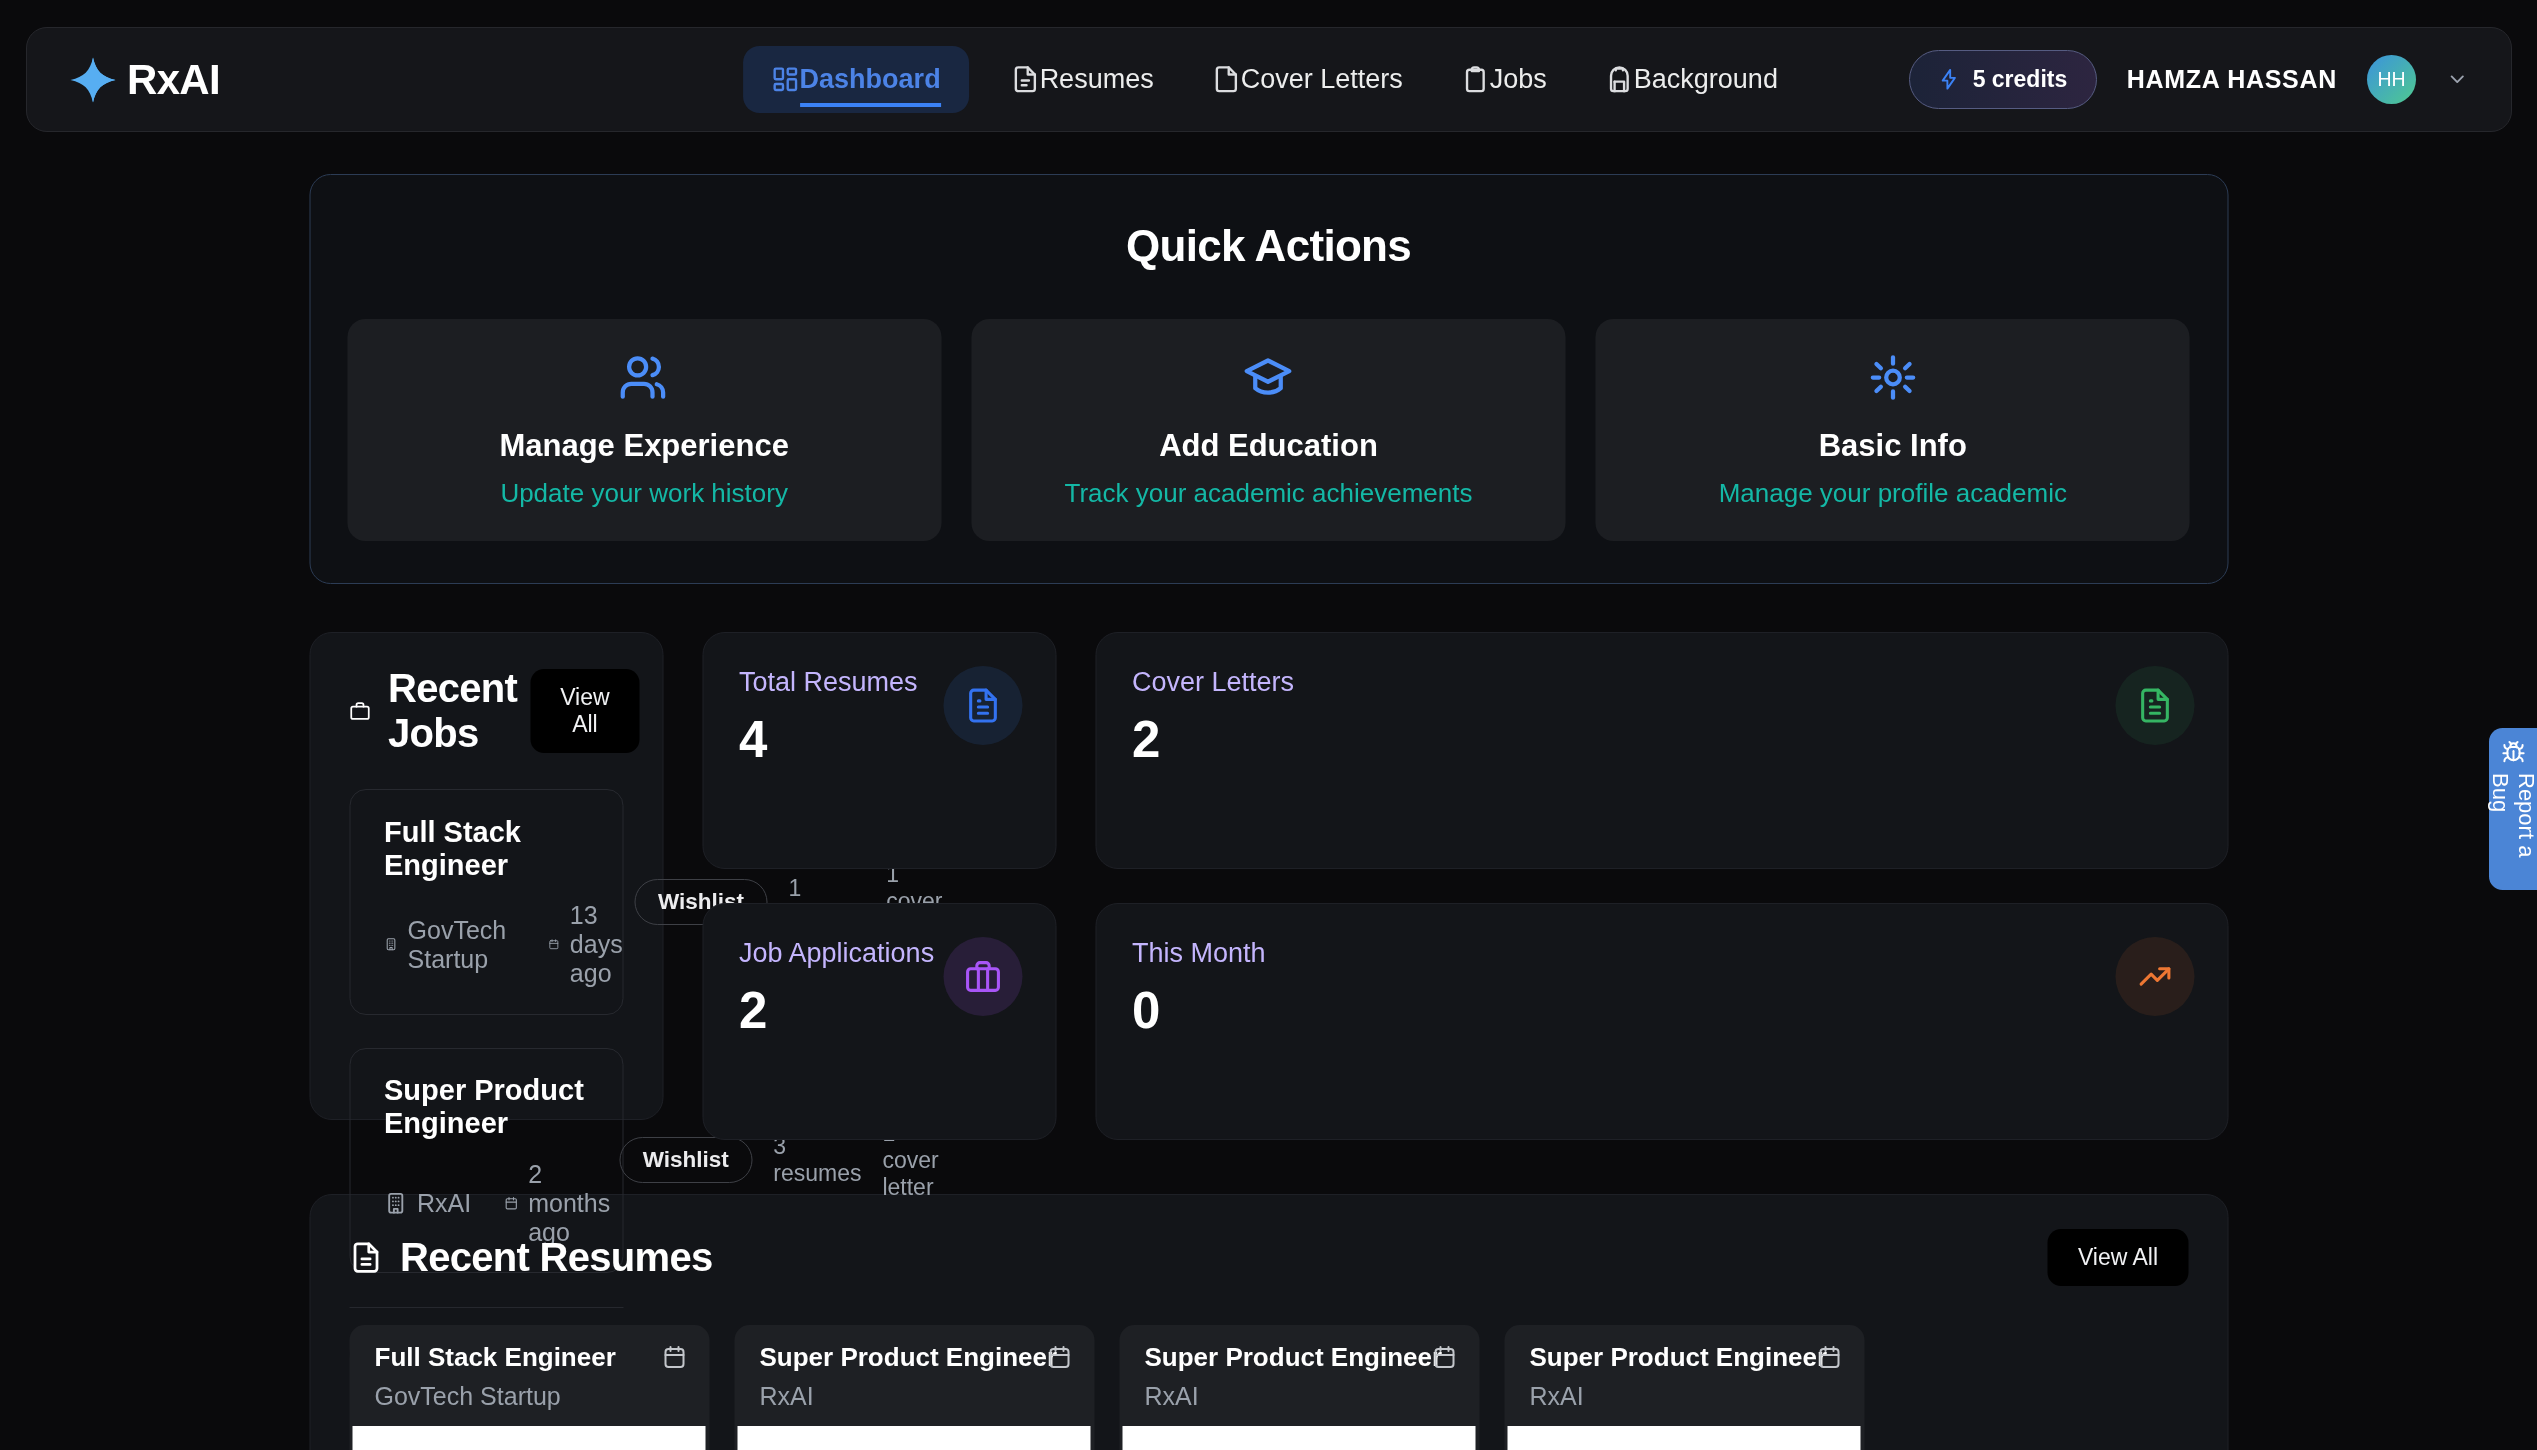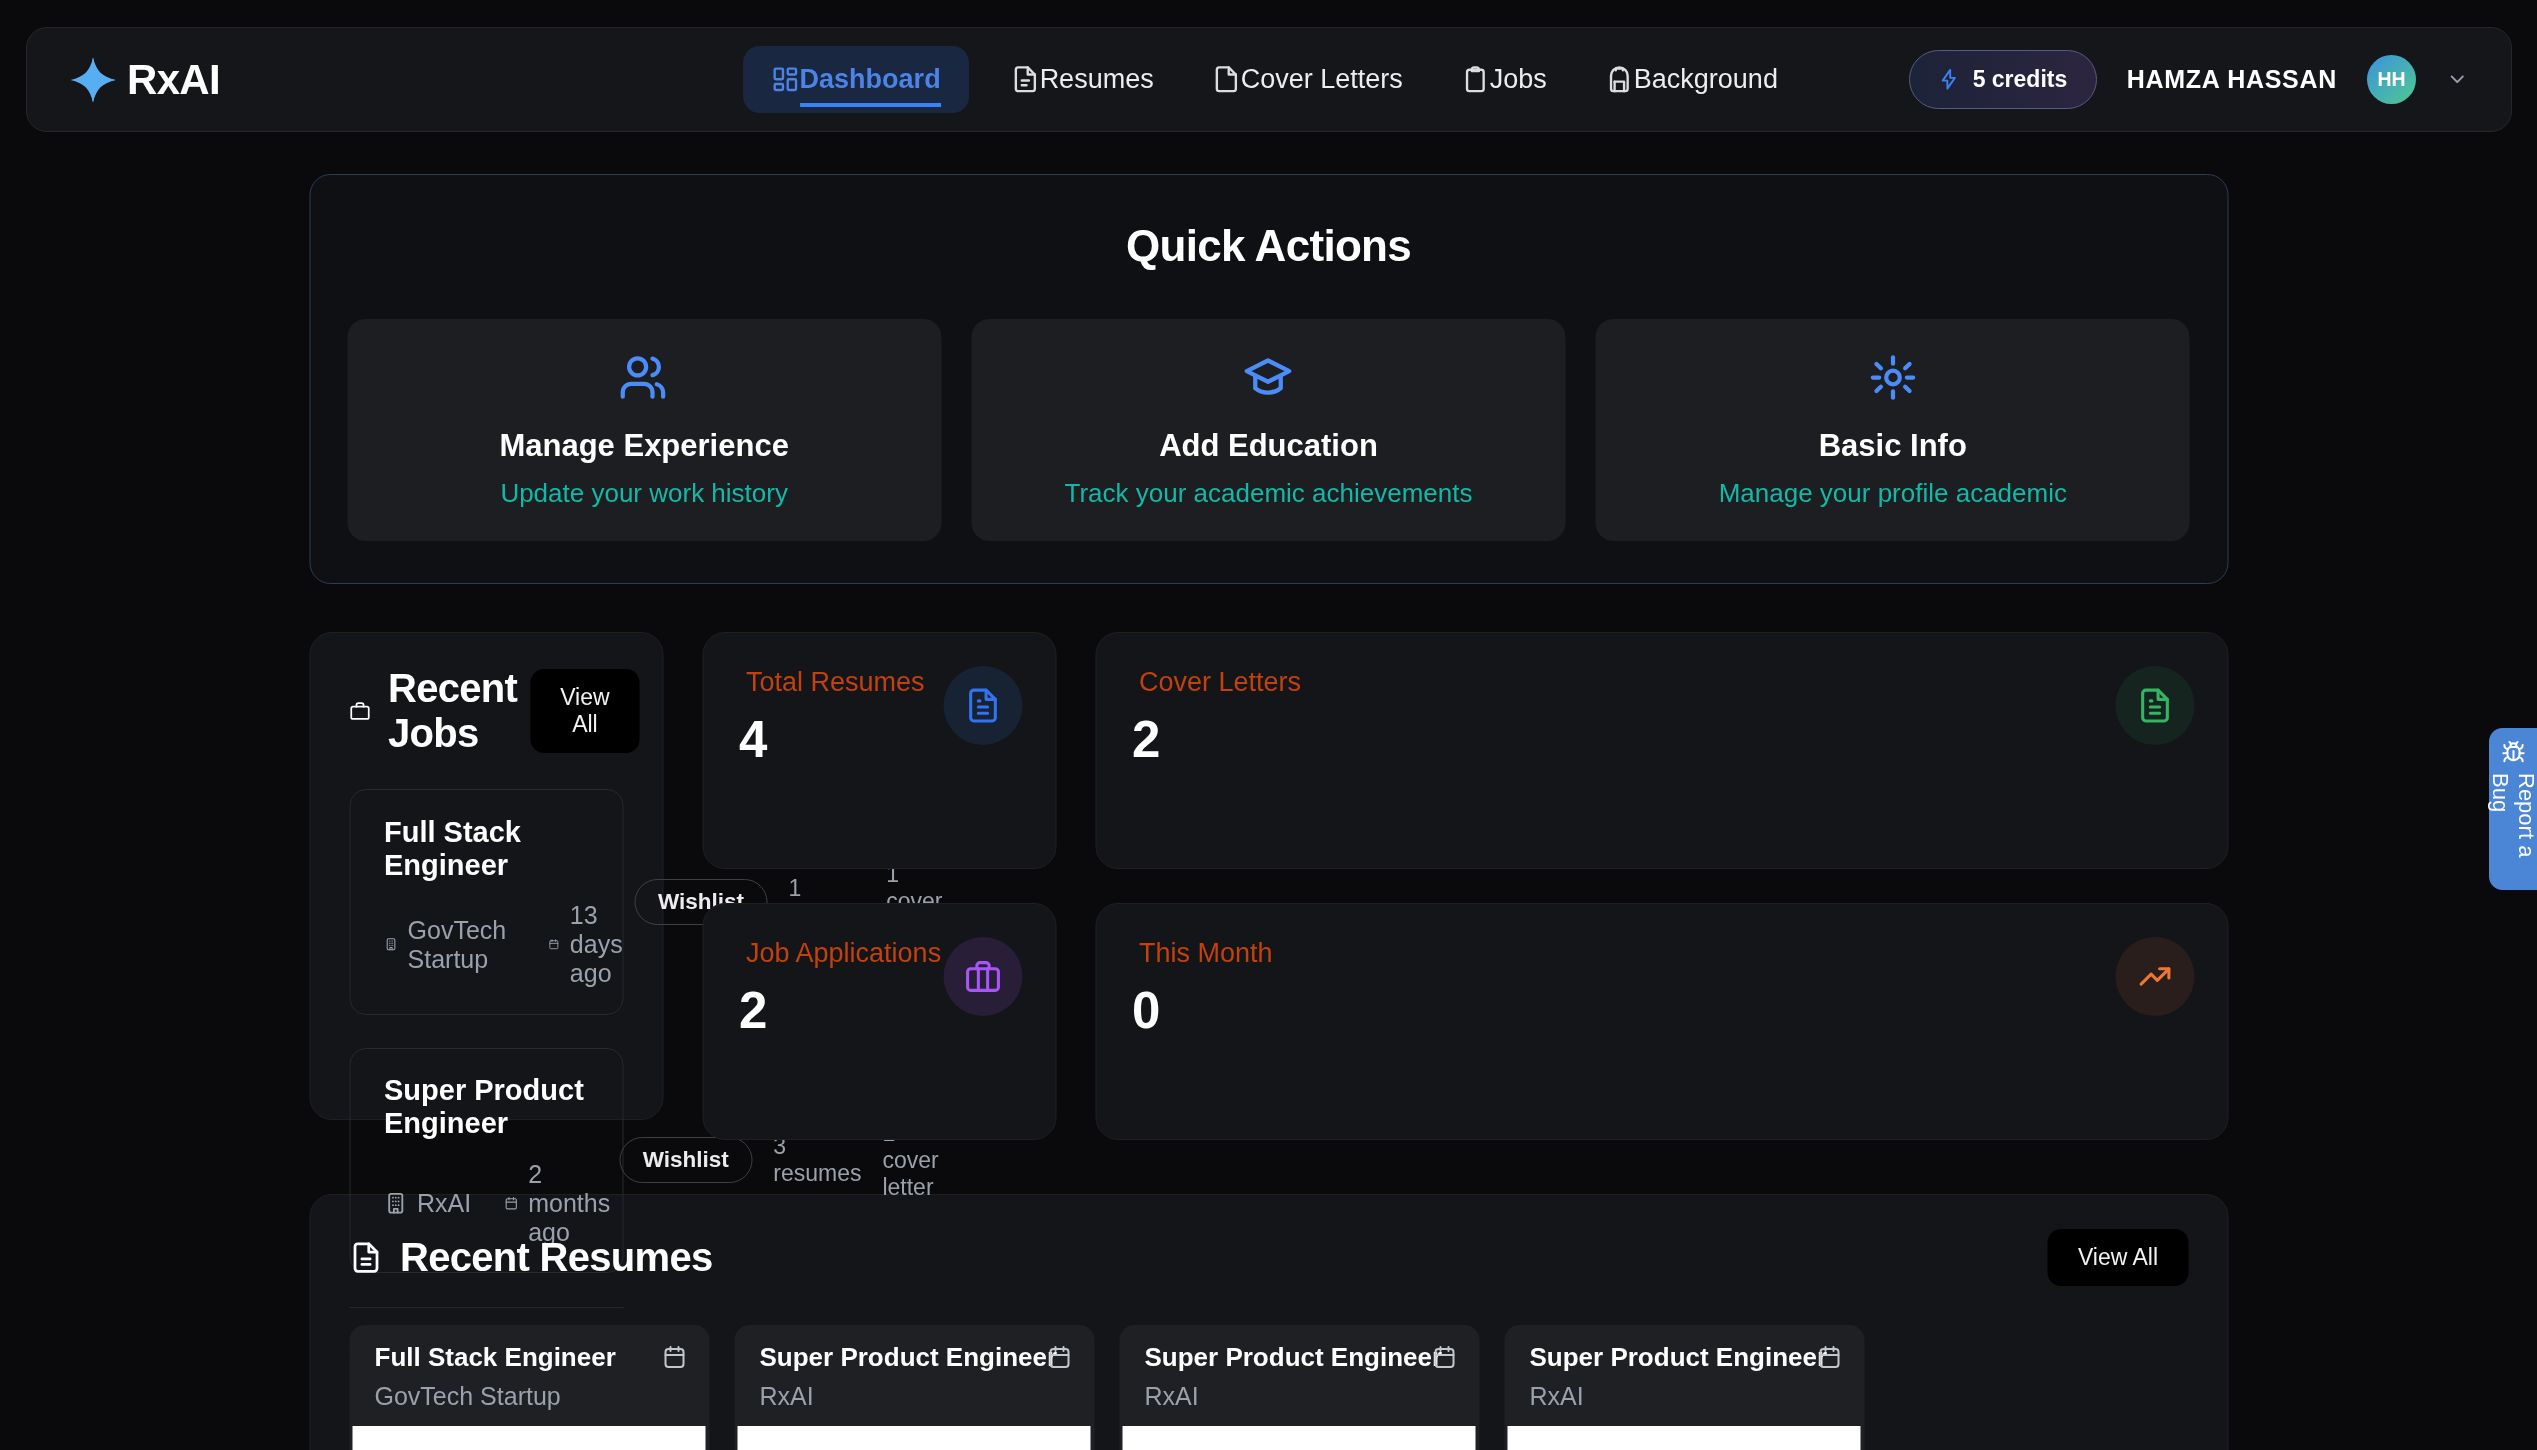--- a/index.html
+++ b/index.html
@@ -22,21 +22,21 @@
   .nav-item.active .nav-label { border-bottom:4.5px solid #3b82f6; padding-bottom:7.5px;
     margin-bottom:-12px; font-weight:600; }
   .top-right { margin-left:auto; display:flex; align-items:center; gap:30px; }
   .credits-pill { display:flex; align-items:center; gap:12px; padding:15px 28.5px;
     border:1.5px solid #565c82; border-radius:748px;
     background:linear-gradient(90deg,#1c2338,#2d2540);
     font-size:23px; font-weight:600; color:#fff; cursor:pointer; }
   .user-name { font-size:25px; font-weight:600; letter-spacing:0.7px; }
   .avatar { width:49px; height:49px; border-radius:50%;
     background:linear-gradient(135deg,#3b93dd,#4fc98f); display:flex;
-    align-items:center; justify-content:center; font-size:19.5px; font-weight:700; }
+    align-items:center; justify-content:center; font-size:19.5px; font-weight:400; }
 
   
   .container { position:absolute; left:50%; transform:translateX(-50%);
     top:174px; width:1919px; }
 
   
   .qa-panel { background:#0e1014; border:1.5px solid #2c3c55; border-radius:21px;
     padding:46px 37px 42px; }
   .qa-title { text-align:center; font-size:44px; font-weight:700; letter-spacing:-0.7px;
     margin-bottom:48px; }
@@ -45,21 +45,21 @@
     display:flex; flex-direction:column; align-items:center; justify-content:center; }
   .qa-card svg { stroke:#4b8df8; }
   .qa-card-title { font-size:31px; font-weight:700; margin-top:25.5px; }
   .qa-card-sub { font-size:26px; color:#14b8a6; margin-top:13.5px; }
 
   
   .mid-row { margin-top:48px; display:grid; grid-template-columns:354px 354px 1fr;
     column-gap:39px; row-gap:34px; }
   .stat-card { background:#131519; border:0.7px solid #1e2026; border-radius:22.5px;
     height:237px; padding:34px 36px; position:relative; }
-  .stat-label { font-size:27px; color:#c2410c;margin-left:7px; }
+  .stat-label { font-size:27px; color:#c4b5fd; }
   .stat-value { font-size:51px; font-weight:700; margin-top:12px; }
   .stat-bubble { position:absolute; top:33px; right:33px; width:79px; height:79px;
     border-radius:50%; display:flex; align-items:center; justify-content:center; }
   .bubble-blue   { background:rgba(59,130,246,.12); }  .bubble-blue svg{stroke:#3372f0;}
   .bubble-green  { background:rgba(52,181,99,.10);  }  .bubble-green svg{stroke:#35b563;}
   .bubble-purple { background:rgba(168,85,247,.14); }  .bubble-purple svg{stroke:#a855f7;}
   .bubble-orange { background:rgba(237,119,51,.10); }  .bubble-orange svg{stroke:#ed7733;}
 
   .jobs-panel { grid-row:1 / span 2; background:#131519; border:0.7px solid #1e2026;
     border-radius:22.5px; height:488px; padding:33px 39px; display:flex; flex-direction:column; }

